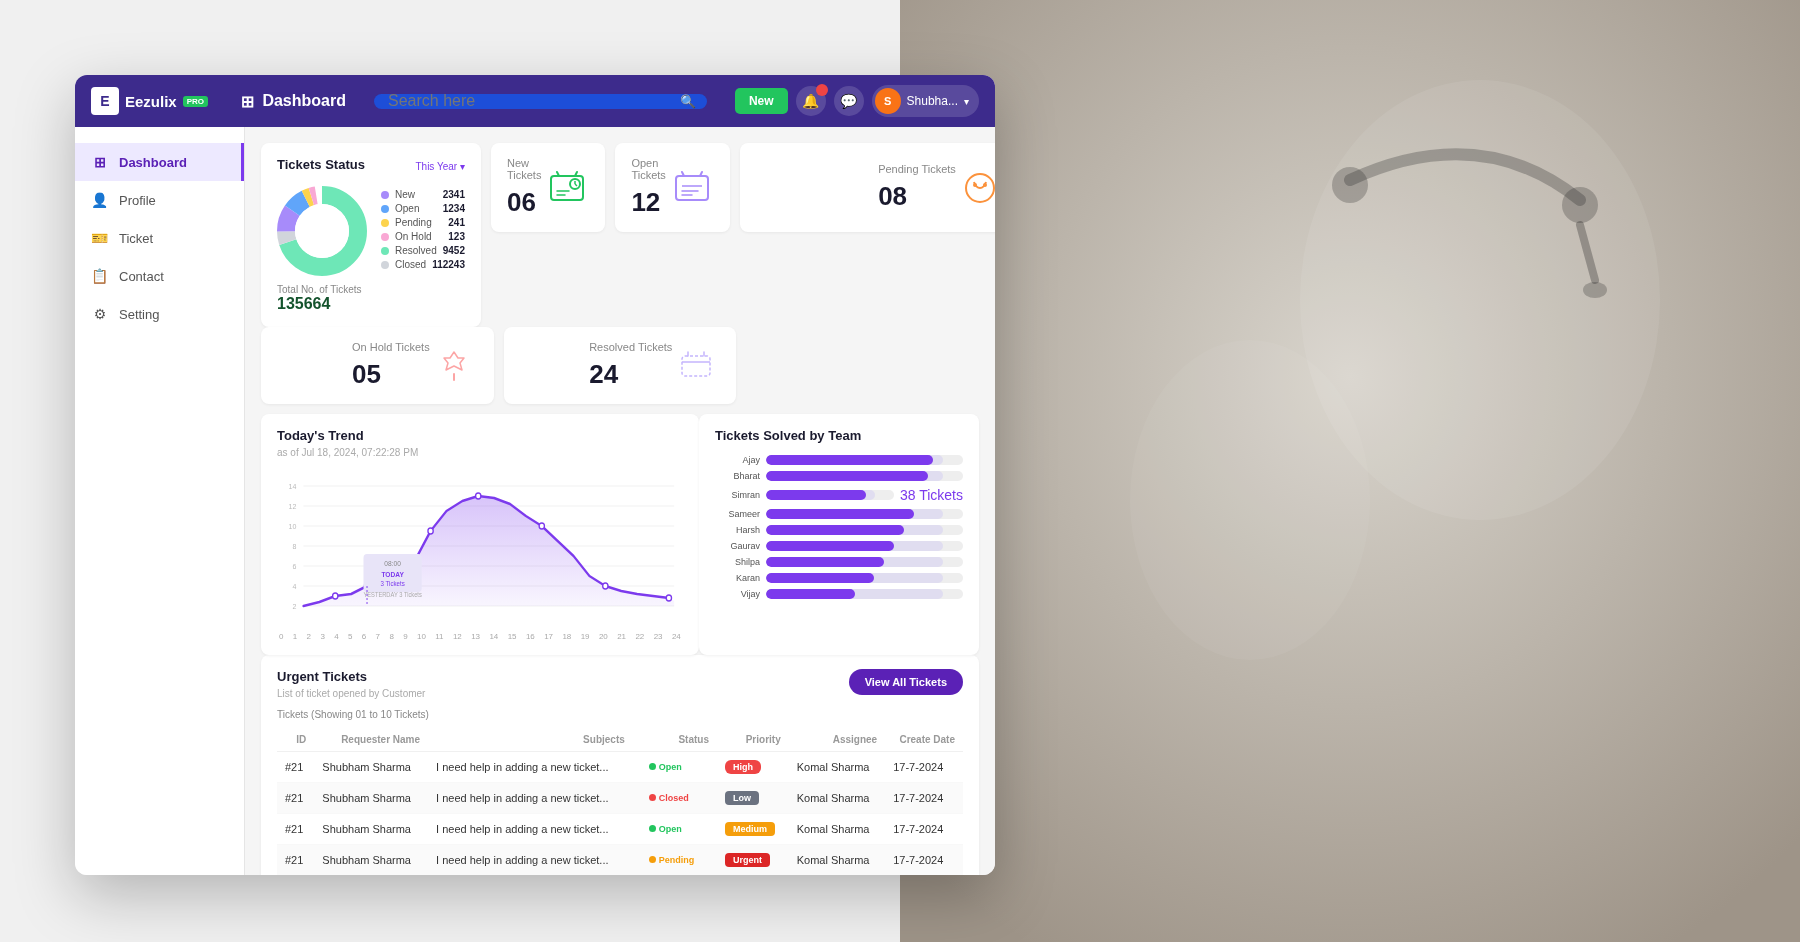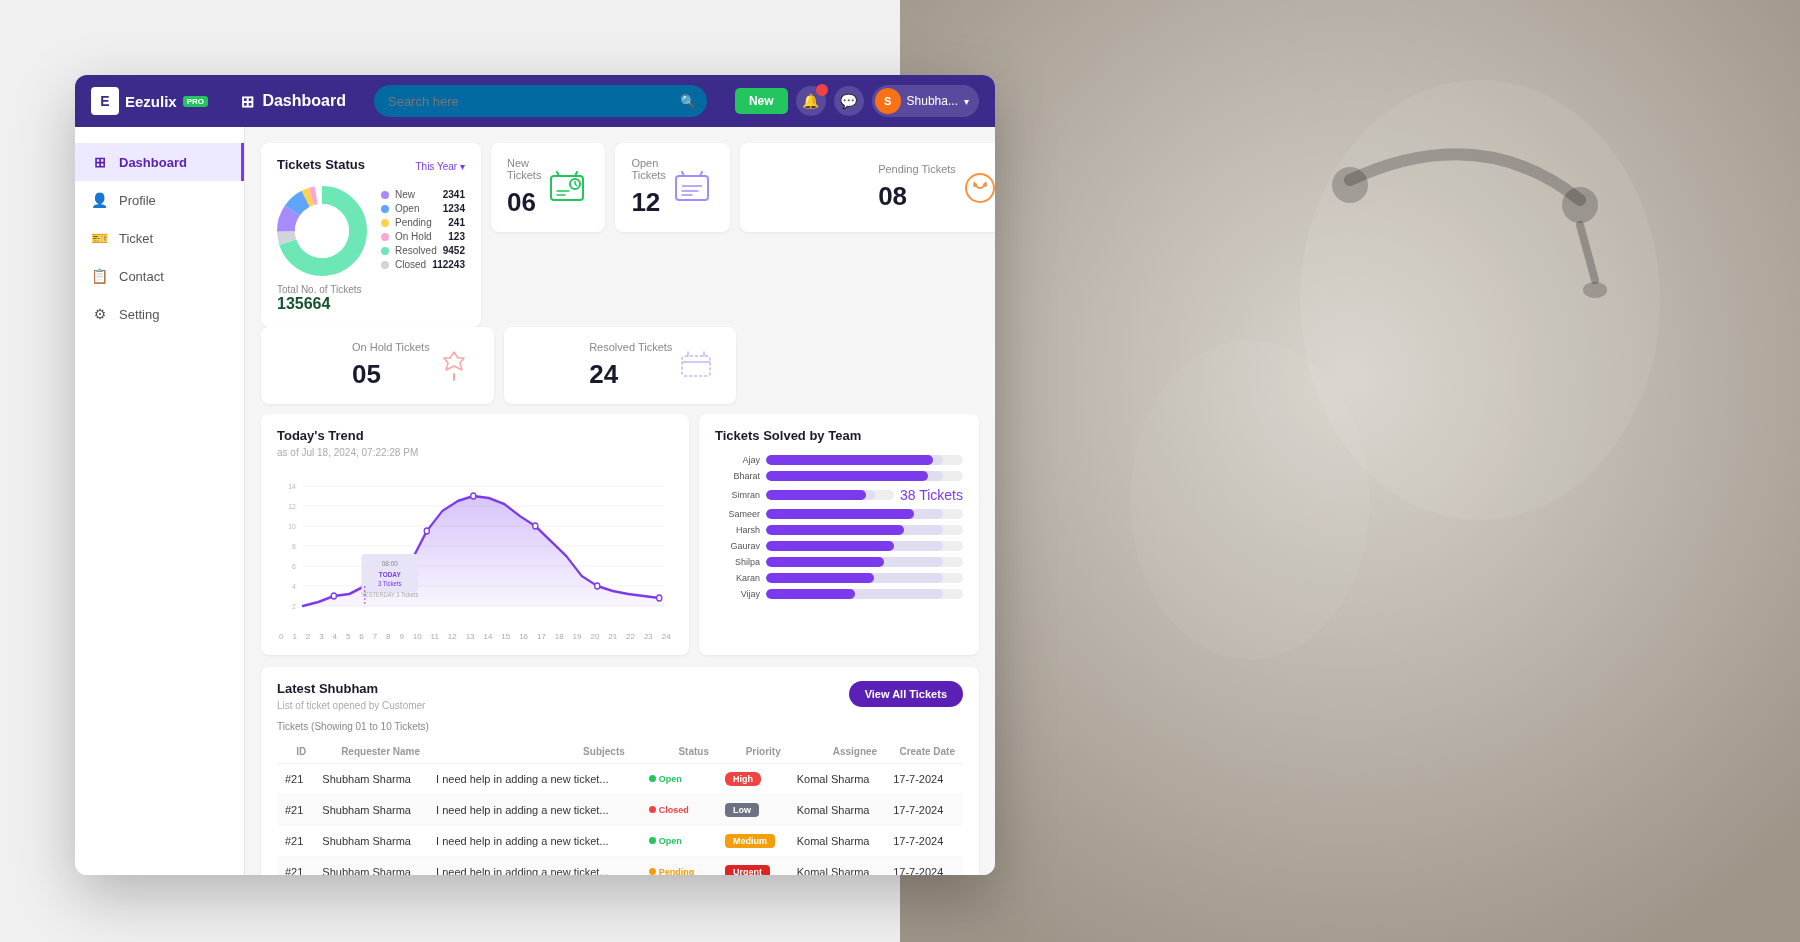--- a/index.html
+++ b/index.html
@@ -81,27 +81,27 @@
       font-weight: 600;
       margin-left: 8px;
     }
     .search-bar {
       flex: 1;
       margin: 0 16px;
       position: relative;
     }
     .search-bar input {
       width: 100%;
-      height: 32px;
+      height: 15px;
       border-radius: 20px;
       border: none;
       padding: 0 32px 0 14px;
-      font-size: 13px;
+      font-size: 16px;
       outline: none;
-      background: #0369a1;
+      background: #1d4ed8;
     }
     .search-icon-wrap {
       position: absolute;
       right: 10px; top: 50%;
       transform: translateY(-50%);
       color: #888;
       font-size: 13px;
     }
     .nav-actions {
       display: flex;
@@ -674,21 +674,21 @@
               <rect x="8" y="12" width="28" height="20" rx="3" fill="none" stroke="#c4b5fd" stroke-width="1.5" stroke-dasharray="3 2"></rect>
               <path d="M 14 12 L 14 8" stroke="#c4b5fd" stroke-width="1.5" stroke-linecap="round"></path>
               <path d="M 30 12 L 30 8" stroke="#c4b5fd" stroke-width="1.5" stroke-linecap="round"></path>
               <line x1="8" y1="18" x2="36" y2="18" stroke="#c4b5fd" stroke-width="1.5"></line>
             </svg>
           </div>
         </div>
 
       </div>
 
-      <div style="display:grid; grid-template-columns: 1fr 280px; gap:10px; margin-bottom:12px;">
+      <div style="display:grid; grid-template-columns: 1fr 280px; margin-bottom:0;">
 
         <div class="card">
           <div class="card-title">Today's Trend</div>
           <div class="card-subtitle">as of Jul 18, 2024, 07:22:28 PM</div>
           <div class="chart-area" style="margin-top:8px; position:relative;">
             <svg class="chart-canvas" viewBox="0 0 460 160" preserveAspectRatio="none">
               <defs>
                 <linearGradient id="chartGrad" x1="0" y1="0" x2="0" y2="1">
                   <stop offset="0%" stop-color="#7c3aed" stop-opacity="0.3"></stop>
                   <stop offset="100%" stop-color="#7c3aed" stop-opacity="0.05"></stop>
@@ -837,21 +837,21 @@
     </div>
 
   </div>
             </div>
         </div>
       </div>
 
       <div class="tickets-section">
         <div class="tickets-header">
           <div>
-            <div class="card-title">Latest Shubham</div>
+            <div class="card-title">Urgent Tickets</div>
             <div class="card-subtitle">List of ticket opened by Customer</div>
           </div>
           <button class="btn-view-all">View All Tickets</button>
         </div>
         <div class="tickets-count-info">Tickets (Showing 01 to 10 Tickets)</div>
         <table class="tickets-table">
           <thead>
             <tr id="table-header-row">
                 <th>ID</th>
                 <th>Requester Name</th>

